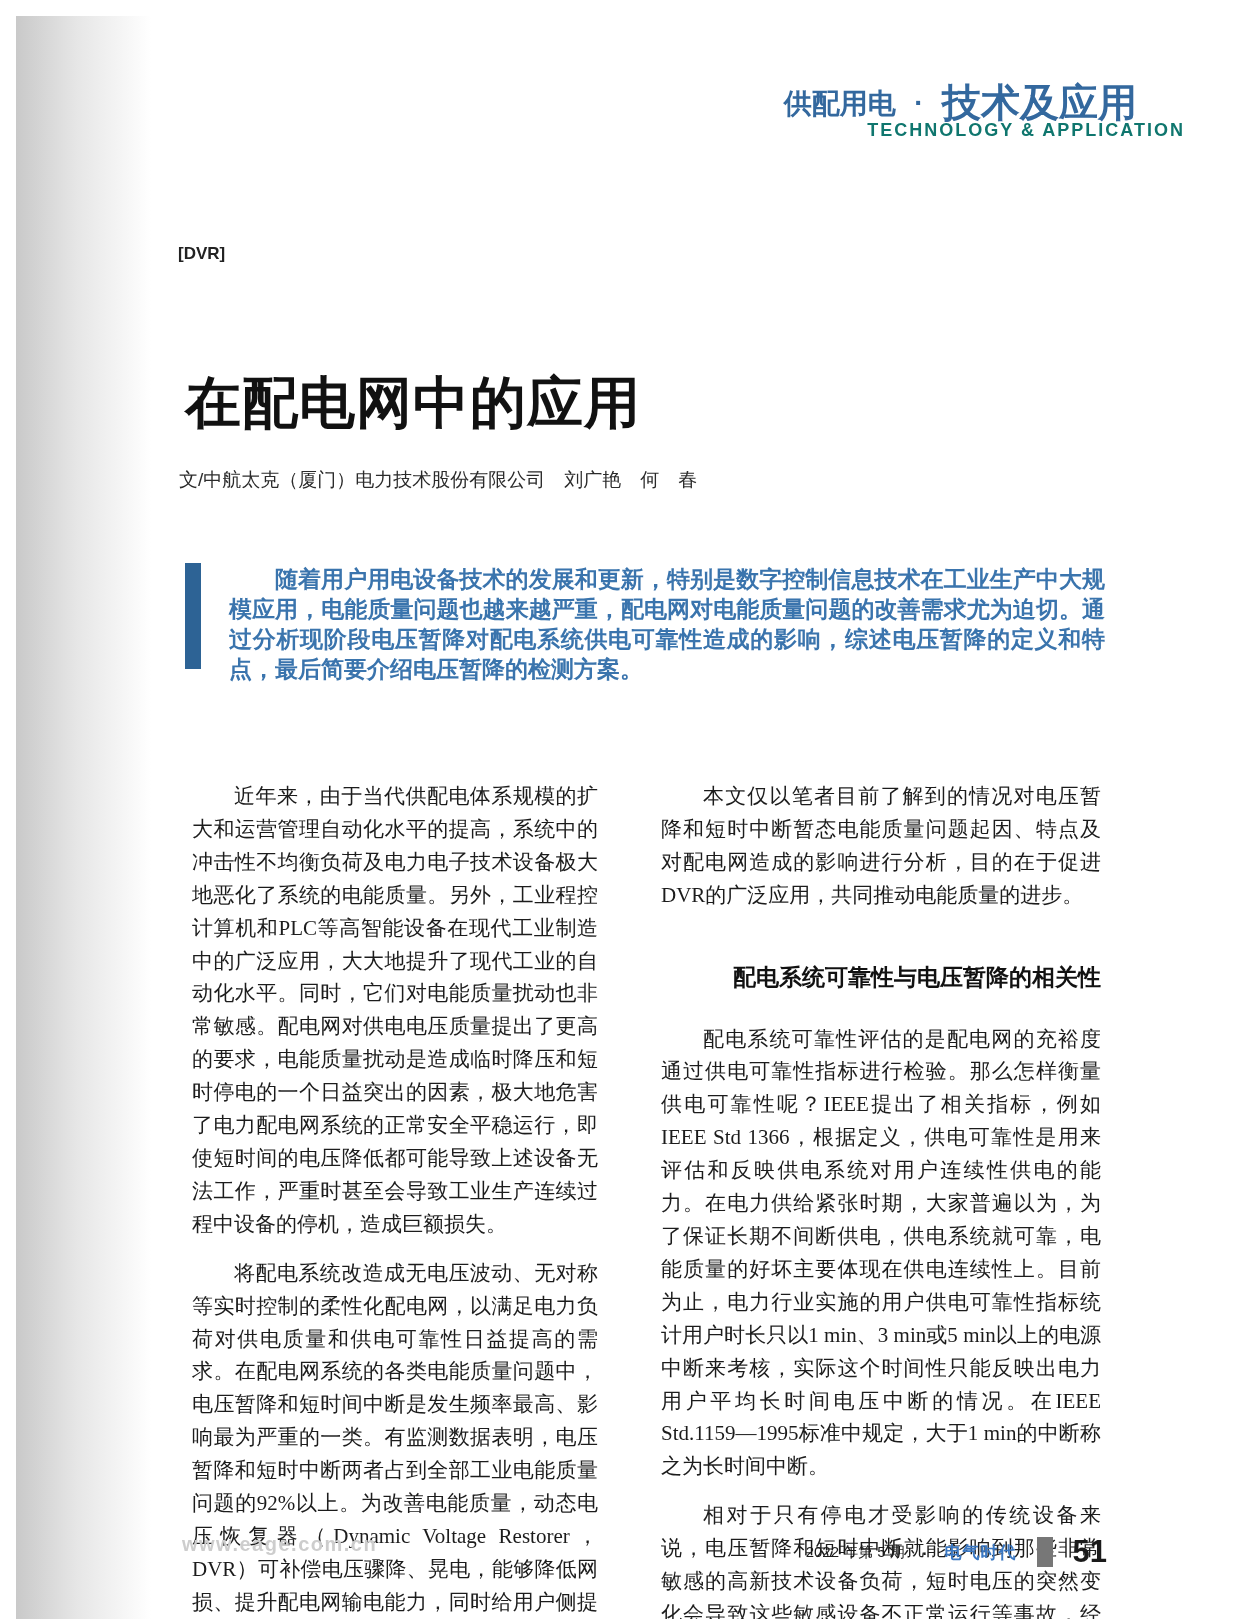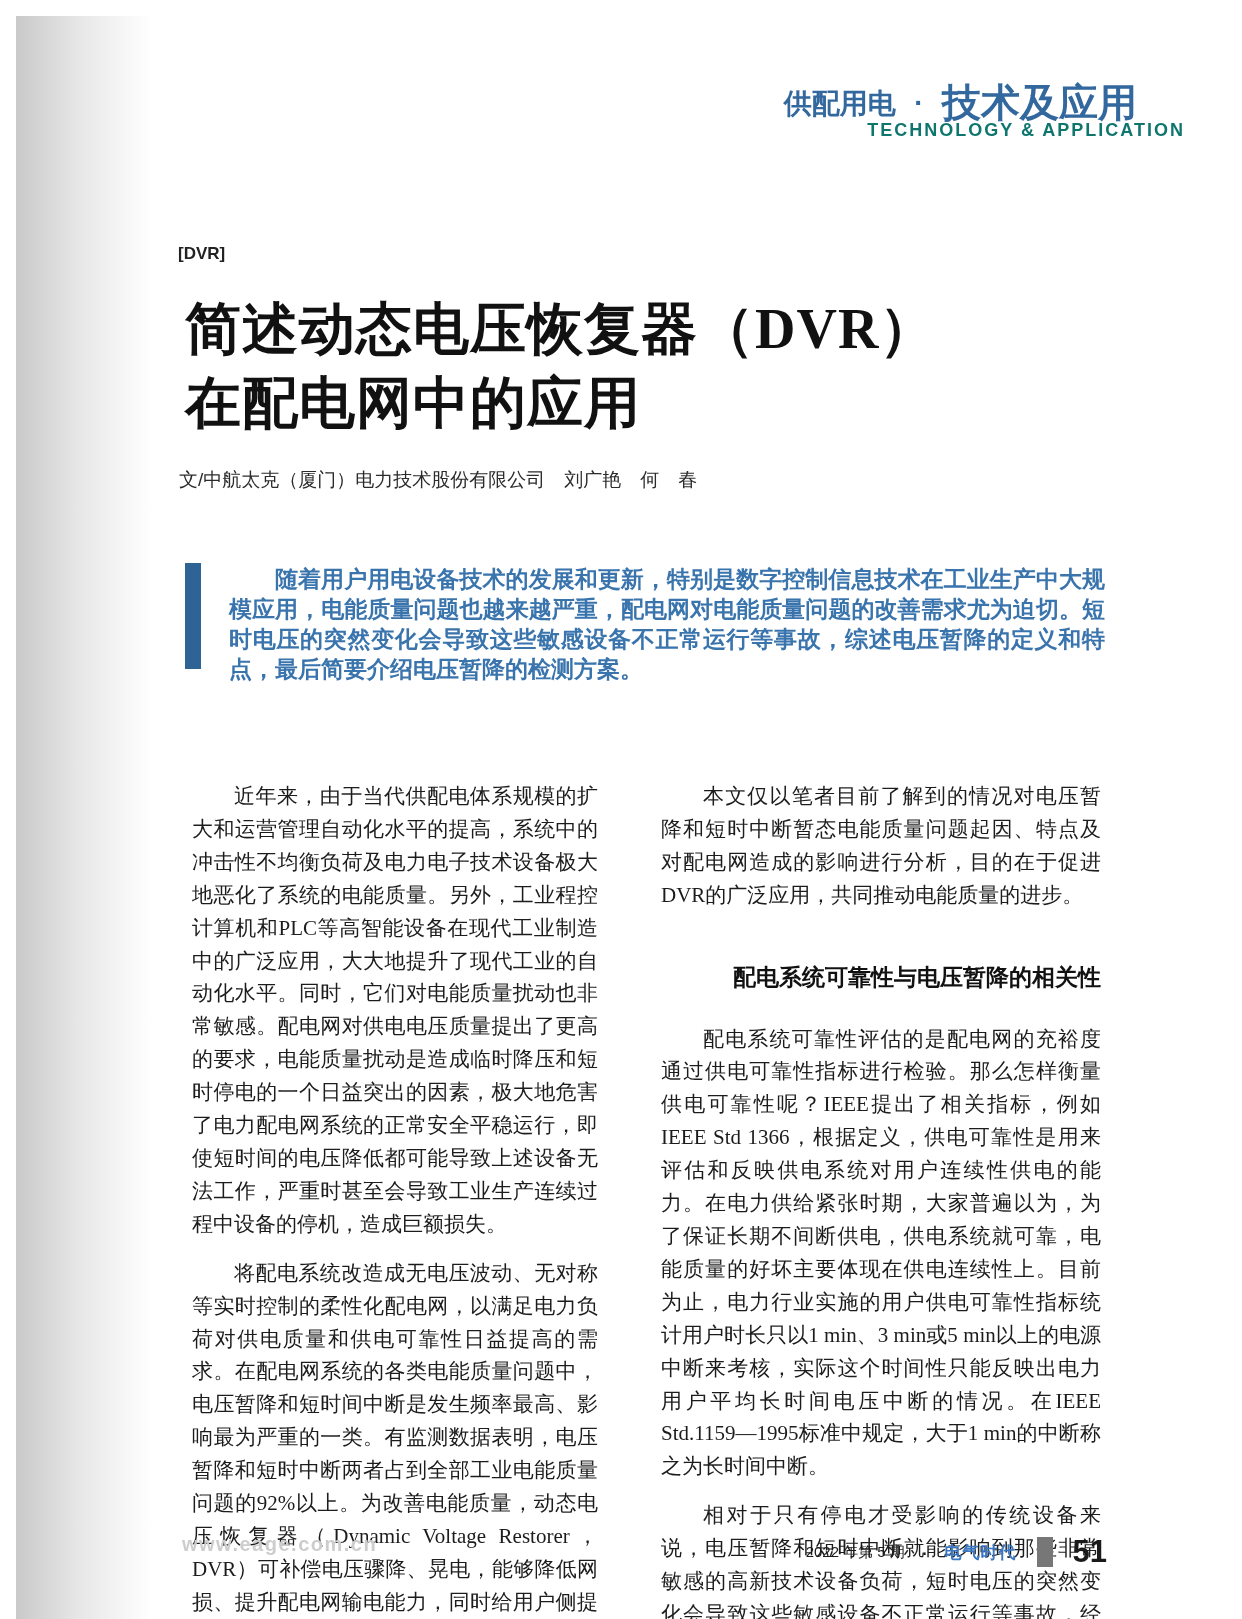--- a/index.html
+++ b/index.html
@@ -106,29 +106,29 @@
       <span class="h-small">供配用电</span>
       <span class="h-dot">·</span>
       <span class="h-large">技术及应用</span>
     </div>
     <div class="header-en">TECHNOLOGY &amp; APPLICATION</div>
   </header>
 
   <div class="tag">[DVR]</div>
 
   <h1 class="title">
-    <span>简述动态电压恢复器（DVR）</span><br>
+    <br>
     <span>在配电网中的应用</span>
   </h1>
 
   <div class="byline">文/中航太克（厦门）电力技术股份有限公司　刘广艳　何　春</div>
 
   <div class="abstract">
     <div class="abstract-bar"></div>
-    <p class="abstract-text">随着用户用电设备技术的发展和更新，特别是数字控制信息技术在工业生产中大规模应用，电能质量问题也越来越严重，配电网对电能质量问题的改善需求尤为迫切。短时电压的突然变化会导致这些敏感设备不正常运行等事故，综述电压暂降的定义和特点，最后简要介绍电压暂降的检测方案。</p>
+    <p class="abstract-text">随着用户用电设备技术的发展和更新，特别是数字控制信息技术在工业生产中大规模应用，电能质量问题也越来越严重，配电网对电能质量问题的改善需求尤为迫切。通过分析现阶段电压暂降对配电系统供电可靠性造成的影响，综述电压暂降的定义和特点，最后简要介绍电压暂降的检测方案。</p>
   </div>
 
   <div class="col col-left">
     <p>近年来，由于当代供配电体系规模的扩大和运营管理自动化水平的提高，系统中的冲击性不均衡负荷及电力电子技术设备极大地恶化了系统的电能质量。另外，工业程控计算机和PLC等高智能设备在现代工业制造中的广泛应用，大大地提升了现代工业的自动化水平。同时，它们对电能质量扰动也非常敏感。配电网对供电电压质量提出了更高的要求，电能质量扰动是造成临时降压和短时停电的一个日益突出的因素，极大地危害了电力配电网系统的正常安全平稳运行，即使短时间的电压降低都可能导致上述设备无法工作，严重时甚至会导致工业生产连续过程中设备的停机，造成巨额损失。</p>
     <p>将配电系统改造成无电压波动、无对称等实时控制的柔性化配电网，以满足电力负荷对供电质量和供电可靠性日益提高的需求。在配电网系统的各类电能质量问题中，电压暂降和短时间中断是发生频率最高、影响最为严重的一类。有监测数据表明，电压暂降和短时中断两者占到全部工业电能质量问题的92%以上。为改善电能质量，动态电压恢复器（Dynamic Voltage Restorer，DVR）可补偿电压骤降、晃电，能够降低网损、提升配电网输电能力，同时给用户侧提供较高用电效率和降低电能损耗，具备较好的节能降耗能力。</p>
   </div>
 
   <div class="col col-right">
     <p>本文仅以笔者目前了解到的情况对电压暂降和短时中断暂态电能质量问题起因、特点及对配电网造成的影响进行分析，目的在于促进DVR的广泛应用，共同推动电能质量的进步。</p>
     <h2 class="section-heading">配电系统可靠性与电压暂降的相关性</h2>

